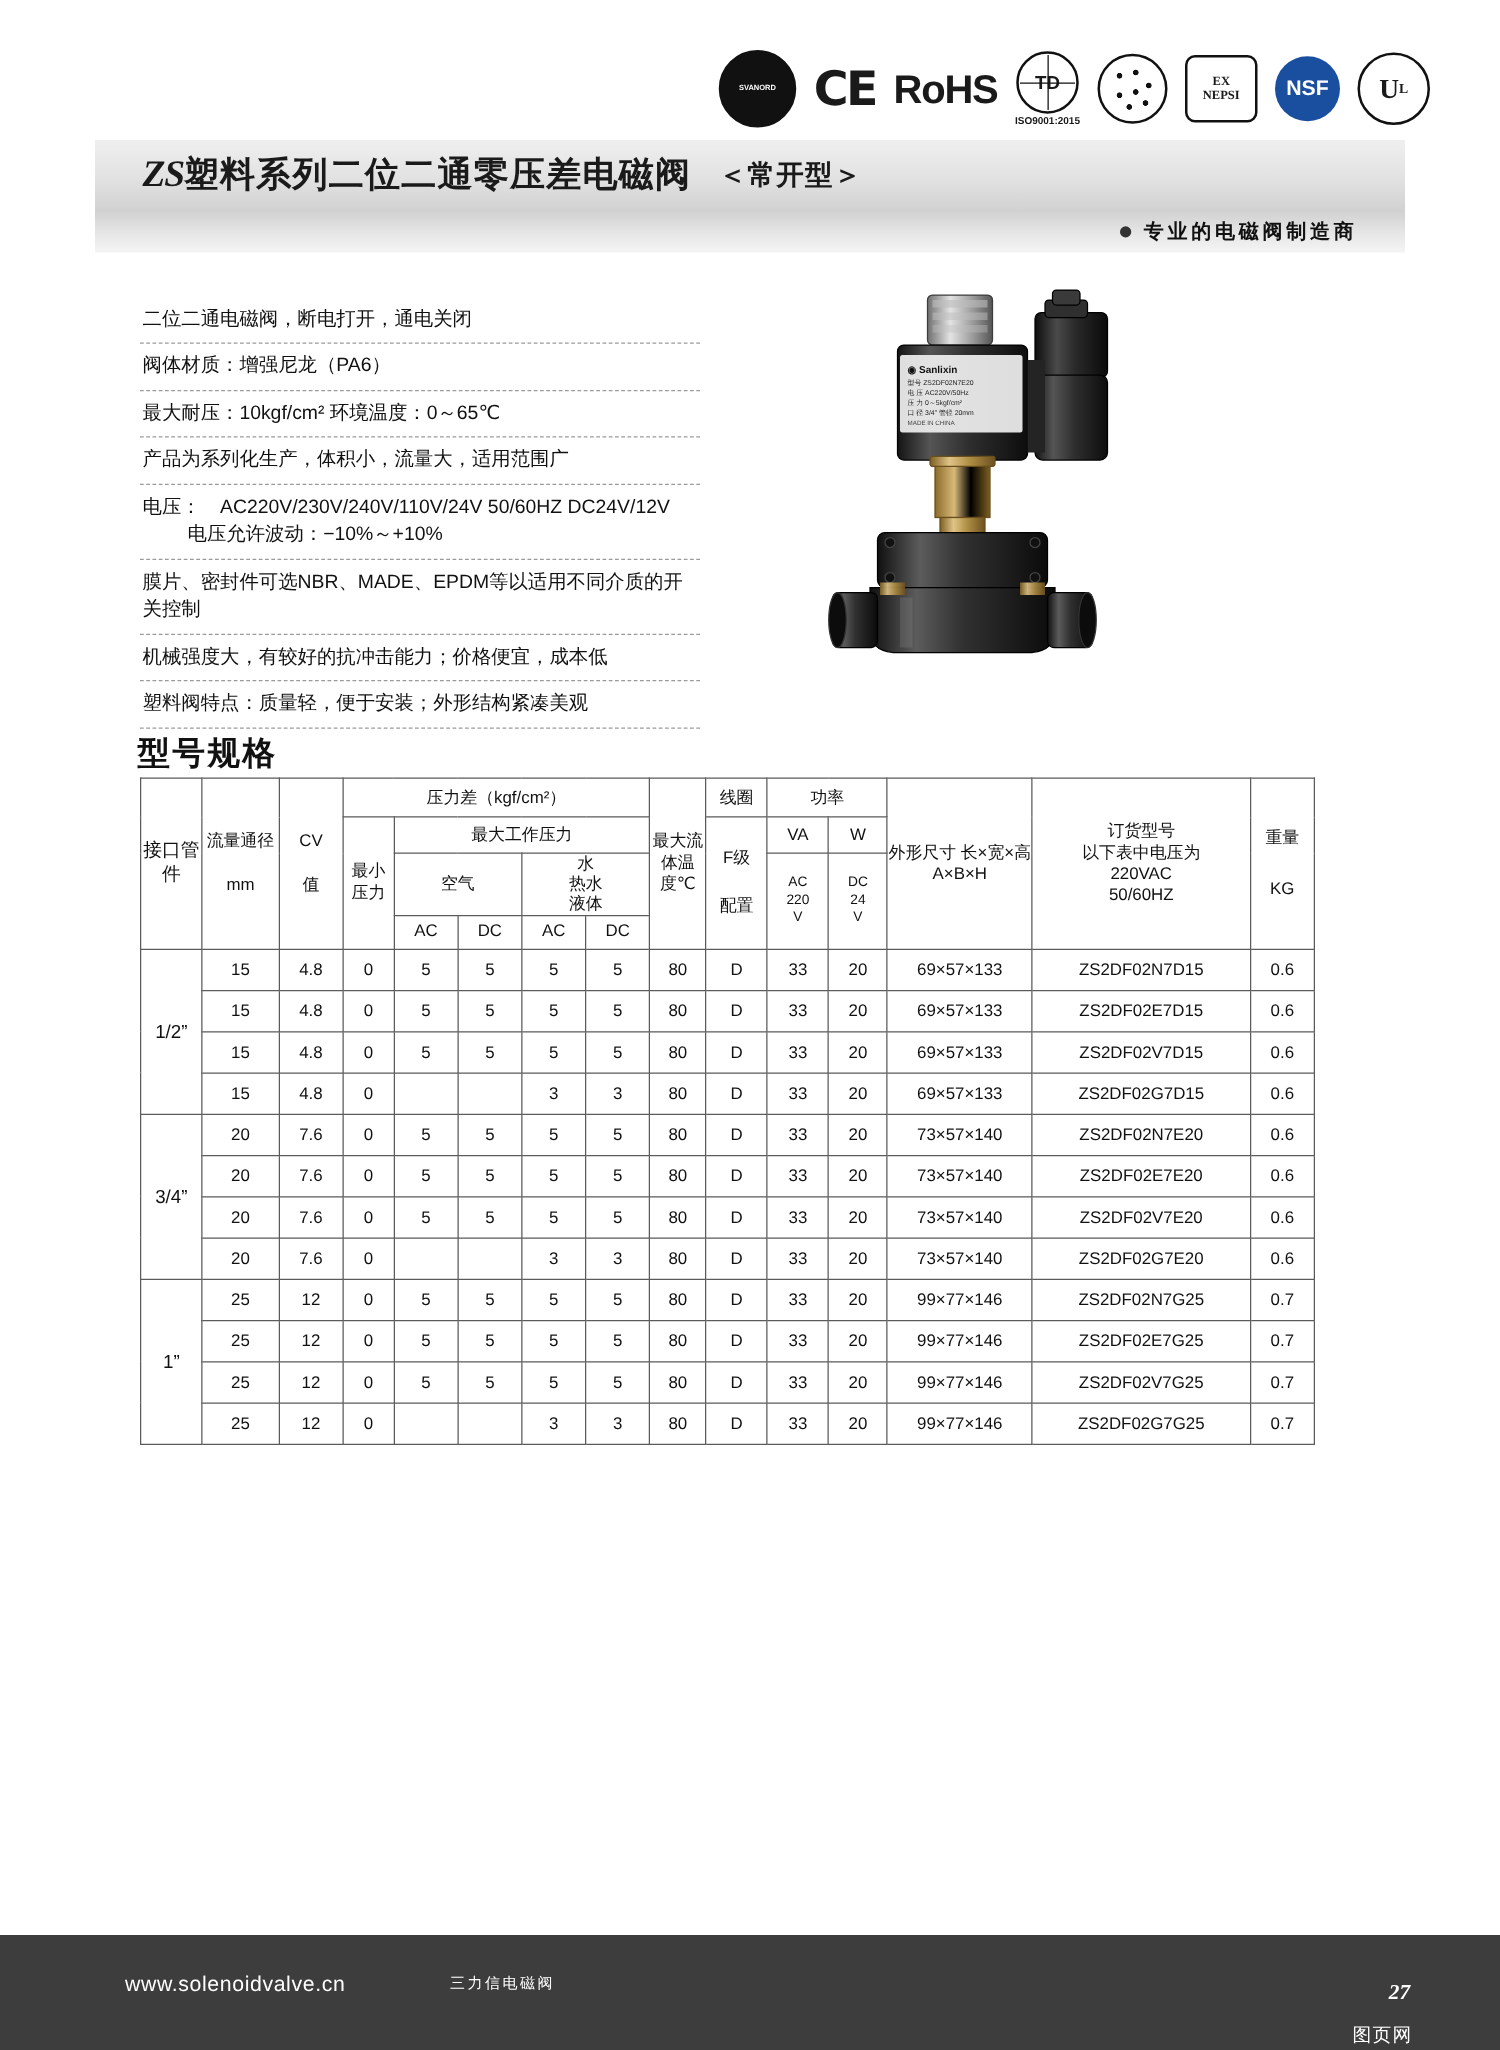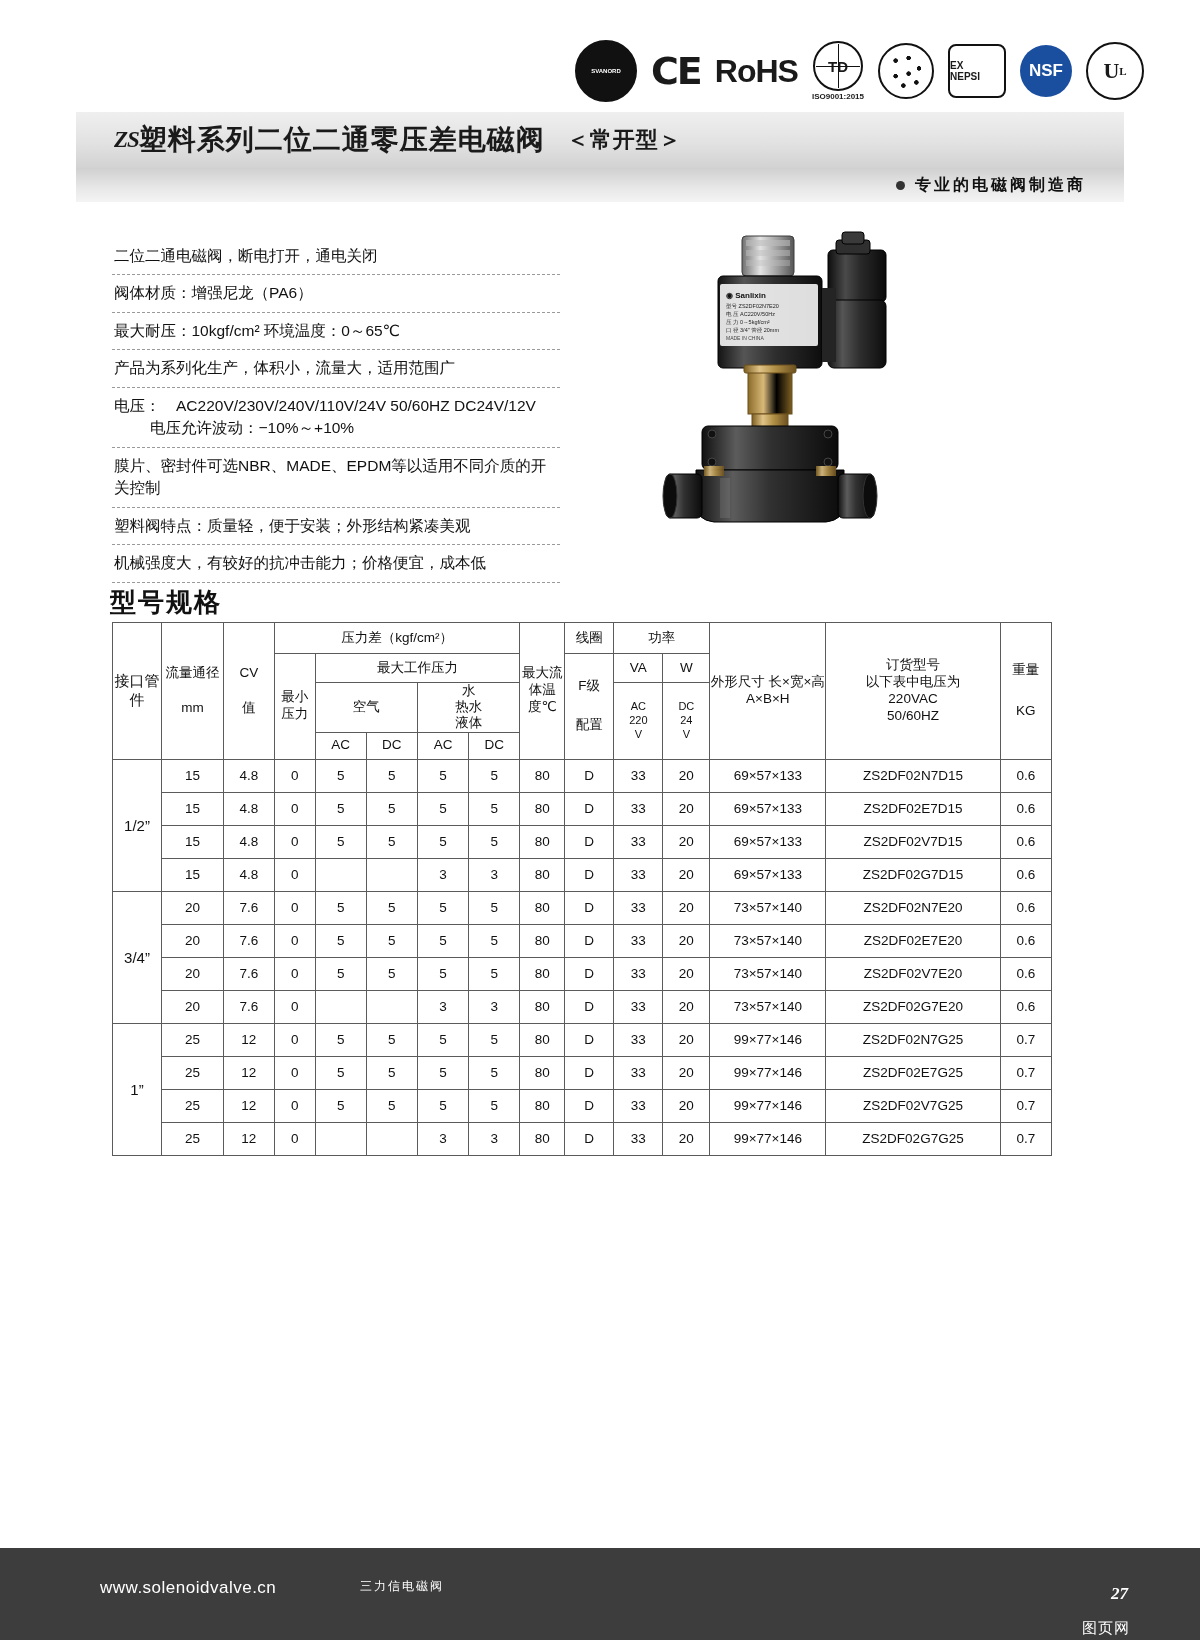--- a/index.html
+++ b/index.html
@@ -32,22 +32,22 @@
   }
   .cert-iso .globe:before{
     content:"";position:absolute;left:50%;top:1px;bottom:1px;width:0;border-left:1.5px solid #111;
   }
   .cert-iso .globe:after{
     content:"";position:absolute;top:50%;left:1px;right:1px;height:0;border-top:1.5px solid #111;
   }
   .cert-iso .iso-txt{font-size:8px;font-weight:bold;margin-top:1px;}
   .cert-ex{
     width:54px;height:50px;border:2px solid #111;border-radius:8px;
-    display:flex;flex-direction:column;align-items:flex-start;justify-content:center;
-    font-size:10px;font-weight:bold;line-height:1.1;
+    display:flex;flex-direction:column;align-items:center;justify-content:center;
+    font-size:10px;font-weight:bold;line-height:1.1;font-family:Liberation Serif, serif;
   }
   .cert-nsf{
     width:52px;height:52px;border-radius:50%;background:#1a4fa0;color:#fff;
     display:flex;align-items:center;justify-content:center;font-size:17px;font-weight:bold;
   }
   .cert-ul{
     width:54px;height:54px;border-radius:50%;border:2.5px solid #111;
     display:flex;align-items:center;justify-content:center;
     font-size:22px;font-weight:bold;font-family:"Liberation Serif",serif;
   }
@@ -65,21 +65,21 @@
   }
   
   .title-bar{
     position:absolute;left:76px;top:112px;width:1048px;height:56px;
     background:linear-gradient(to bottom,#efefef 0%,#e2e2e2 55%,#d2d2d2 100%);
     border-bottom:1px solid #bdbdbd;
     display:flex;align-items:center;
   }
   .title-bar .zs{
     font-family:"Liberation Serif",serif;font-style:italic;font-weight:bold;
-    font-size:23px;margin-left:38px;letter-spacing:-1px;
+    font-size:30px;margin-left:38px;letter-spacing:-1px;
   }
   .title-bar .main-title{
     font-size:28px;font-weight:bold;letter-spacing:1px;
   }
   .title-bar .sub-title{
     font-size:22px;font-weight:bold;margin-left:22px;letter-spacing:1px;
   }
   .slogan-row{
     position:absolute;left:76px;top:168px;width:1048px;height:34px;
     background:linear-gradient(to bottom,#d0d0d0 0%,#e8e8e8 60%,#f4f4f4 100%);
@@ -193,22 +193,22 @@
 <div class="spec-list">
   <div class="row">二位二通电磁阀，断电打开，通电关闭</div>
   <div class="row">阀体材质：增强尼龙（PA6）</div>
   <div class="row">最大耐压：10kgf/cm²  环境温度：0～65℃</div>
   <div class="row">产品为系列化生产，体积小，流量大，适用范围广</div>
   <div class="row">
     <span>电压：　AC220V/230V/240V/110V/24V  50/60HZ  DC24V/12V</span>
     <span class="indent">电压允许波动：−10%～+10%</span>
   </div>
   <div class="row">膜片、密封件可选NBR、MADE、EPDM等以适用不同介质的开关控制</div>
+  <div class="row">机械强度大，有较好的抗冲击能力；价格便宜，成本低</div>
   <div class="row">塑料阀特点：质量轻，便于安装；外形结构紧凑美观</div>
-  <div class="row">机械强度大，有较好的抗冲击能力；价格便宜，成本低</div>
 </div>
 
 <div class="photo">
   <svg width="440" height="330" viewBox="0 0 440 330">
     <defs>
       <linearGradient id="brassG" x1="0" y1="0" x2="1" y2="0">
         <stop offset="0%" stop-color="#8a6b2a"></stop>
         <stop offset="35%" stop-color="#d8b978"></stop>
         <stop offset="65%" stop-color="#c9a košice"></stop>
         <stop offset="100%" stop-color="#7d5f22"></stop>

